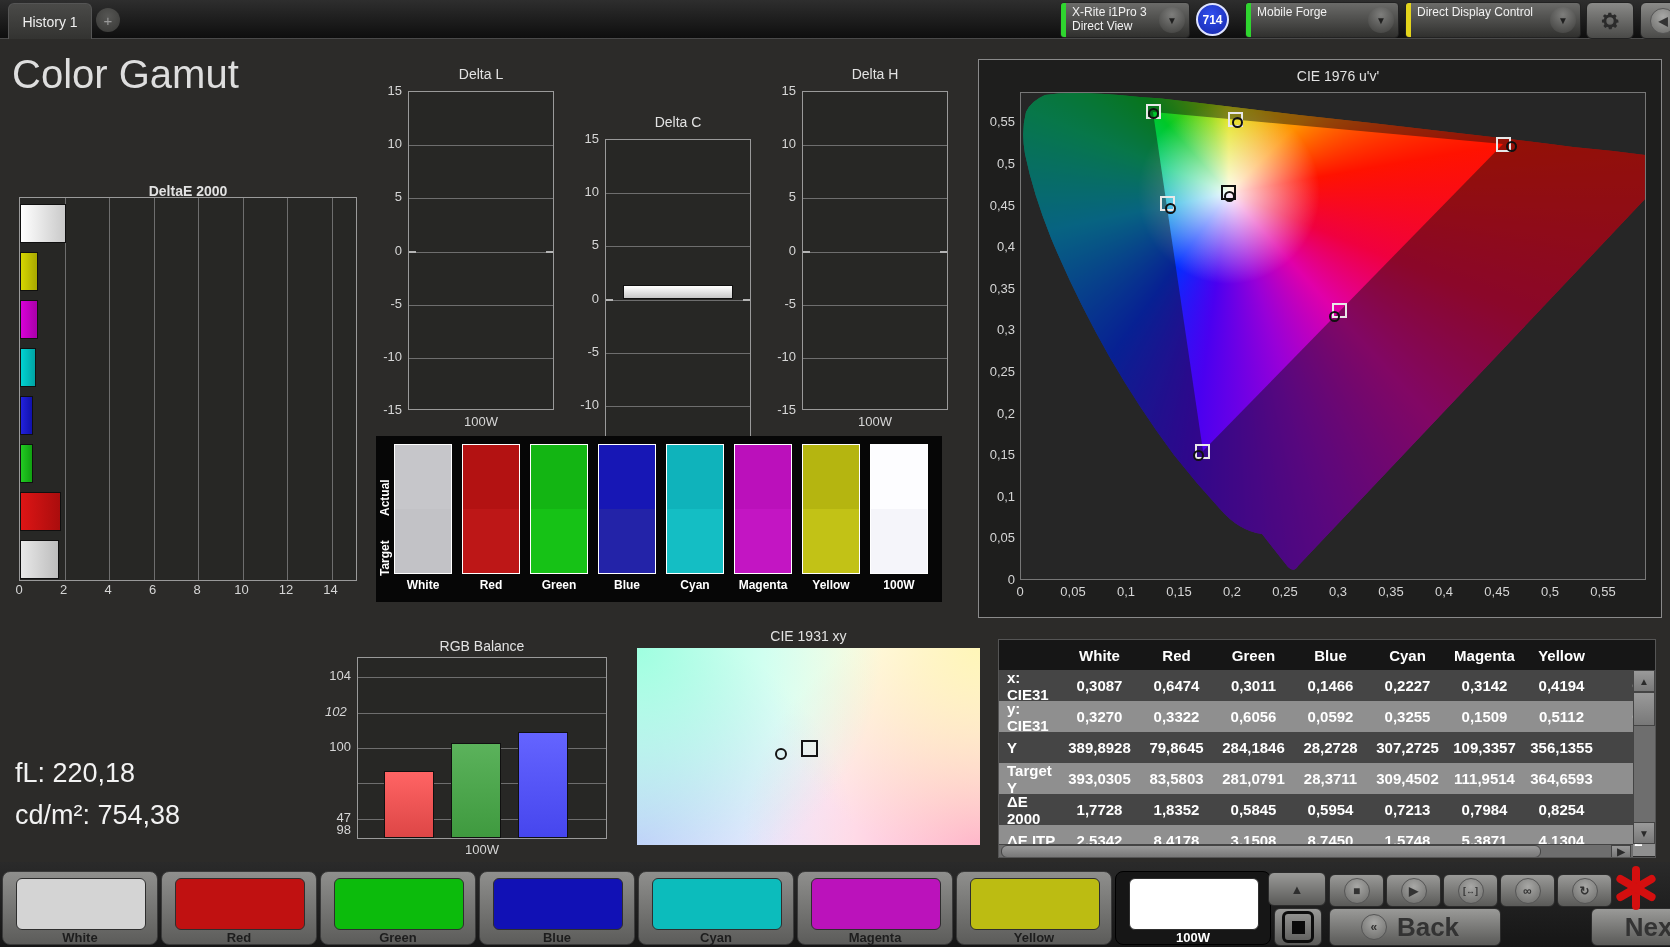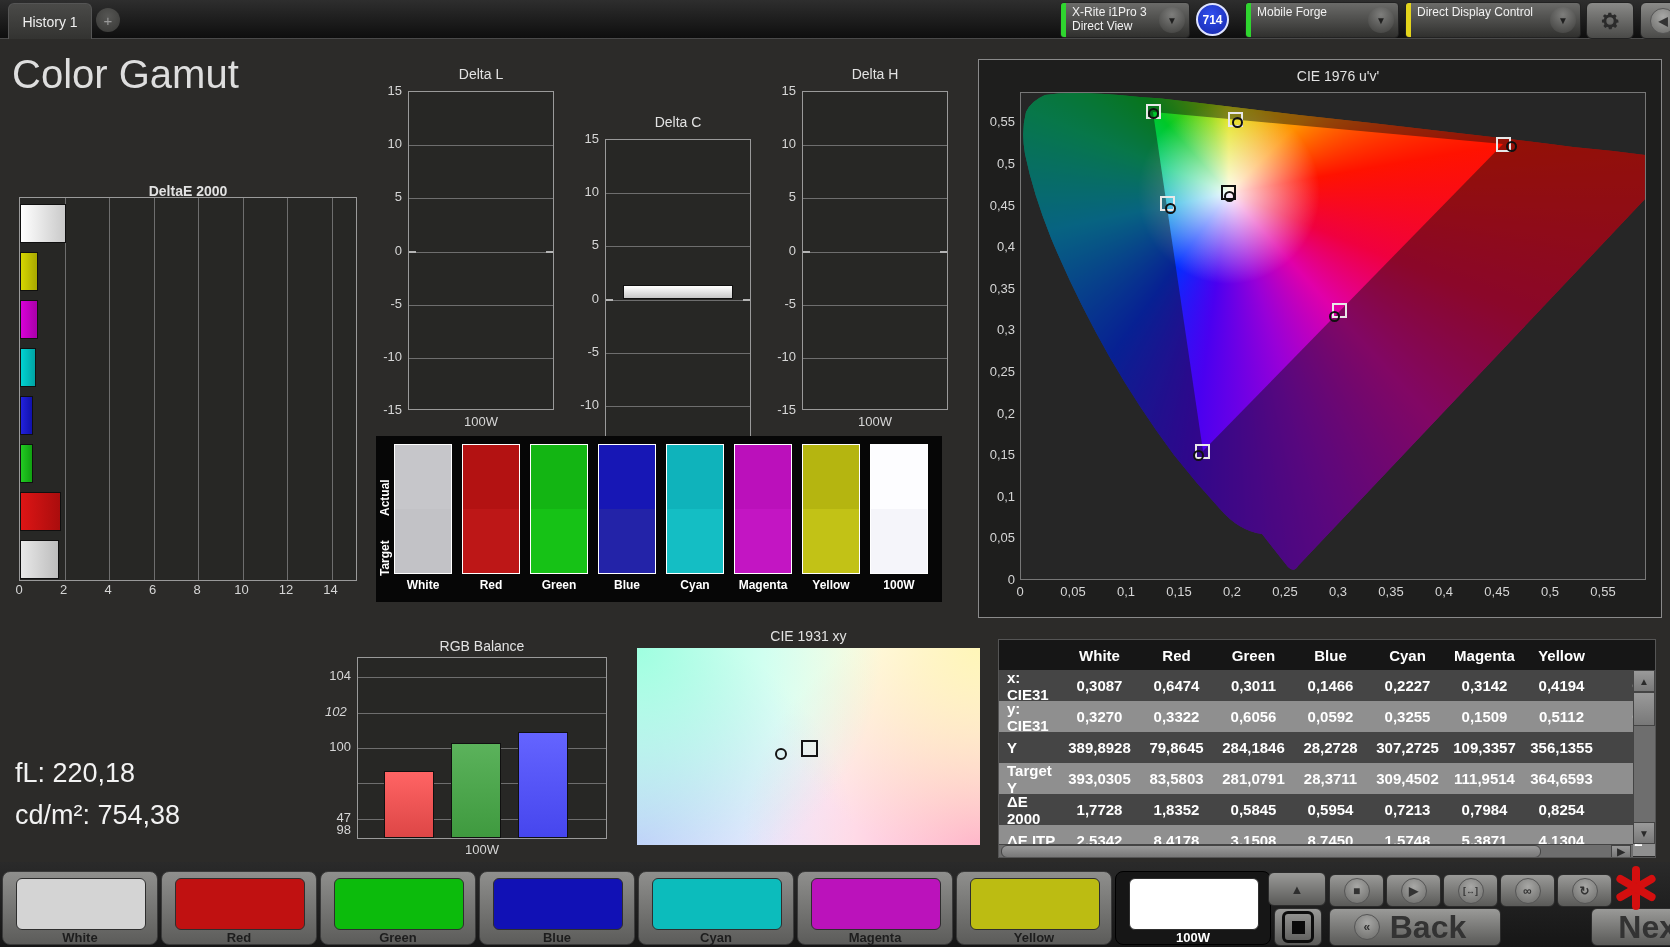--- a/index.html
+++ b/index.html
@@ -80,21 +80,21 @@
   .patbtn.sel{background:#161616;border-color:#000;}
   .patsw{position:absolute;left:13px;top:6px;width:128px;height:50px;border-radius:6px;border:1px solid #2e2e2e;}
   .patlab{position:absolute;top:58px;width:100%;text-align:center;font-size:13px;font-weight:bold;color:#1d1d1d;}
   .patbtn.sel .patlab{color:#fff;}
   .ctlbtn{position:absolute;border-radius:6px;border:1px solid #2c2c2c;
           background:linear-gradient(#9a9a98,#5a5a58);box-sizing:border-box;
           display:flex;align-items:center;justify-content:center;}
   .icircle{width:24px;height:24px;border-radius:50%;background:radial-gradient(circle at 50% 32%,#a8a8a6,#6a6a68);
            border:1px solid #555;display:flex;align-items:center;justify-content:center;
            font-size:12px;color:#333;font-weight:bold;}
-  .navtxt{font-size:32px;font-weight:bold;color:#333;margin:12px 10px;}
+  .navtxt{font-size:26px;font-weight:bold;color:#333;margin:12px 10px;}
 </style>
 </head>
 <body>
 
 <div id="app">
 
   <div id="topbar" class="abs">
     <div class="abs tab">History 1</div>
     <div class="abs addtab">+</div>
 

